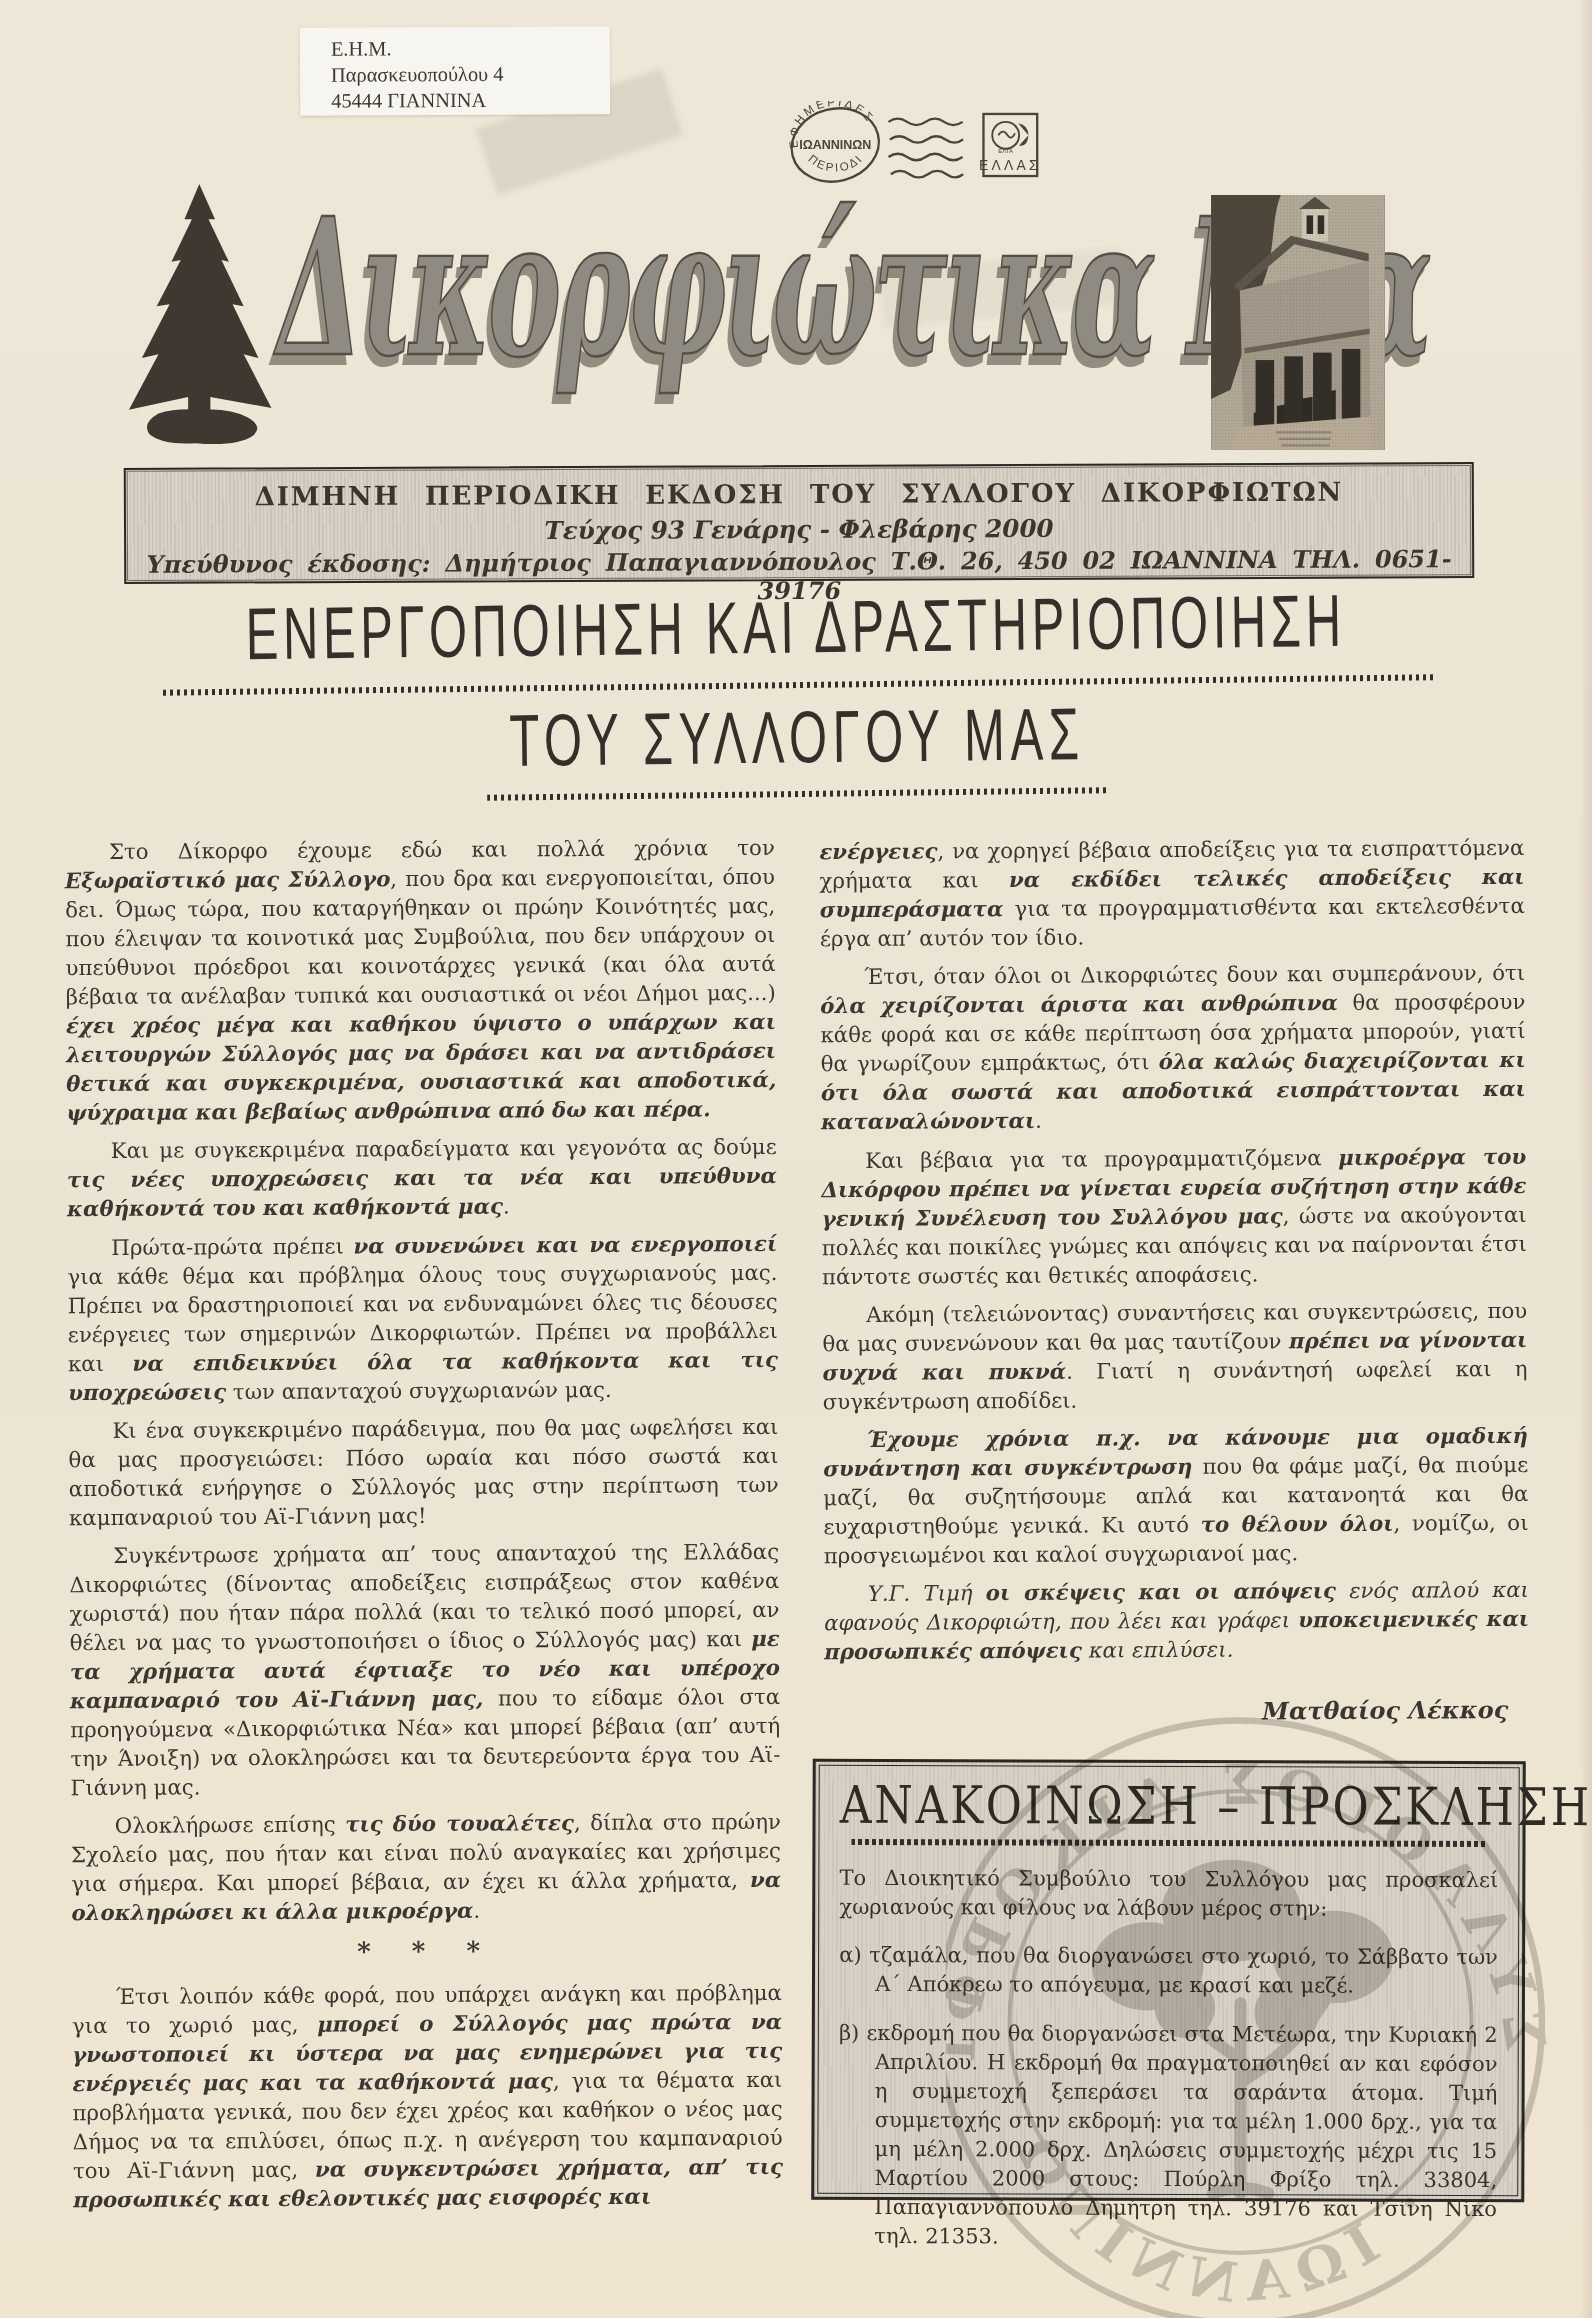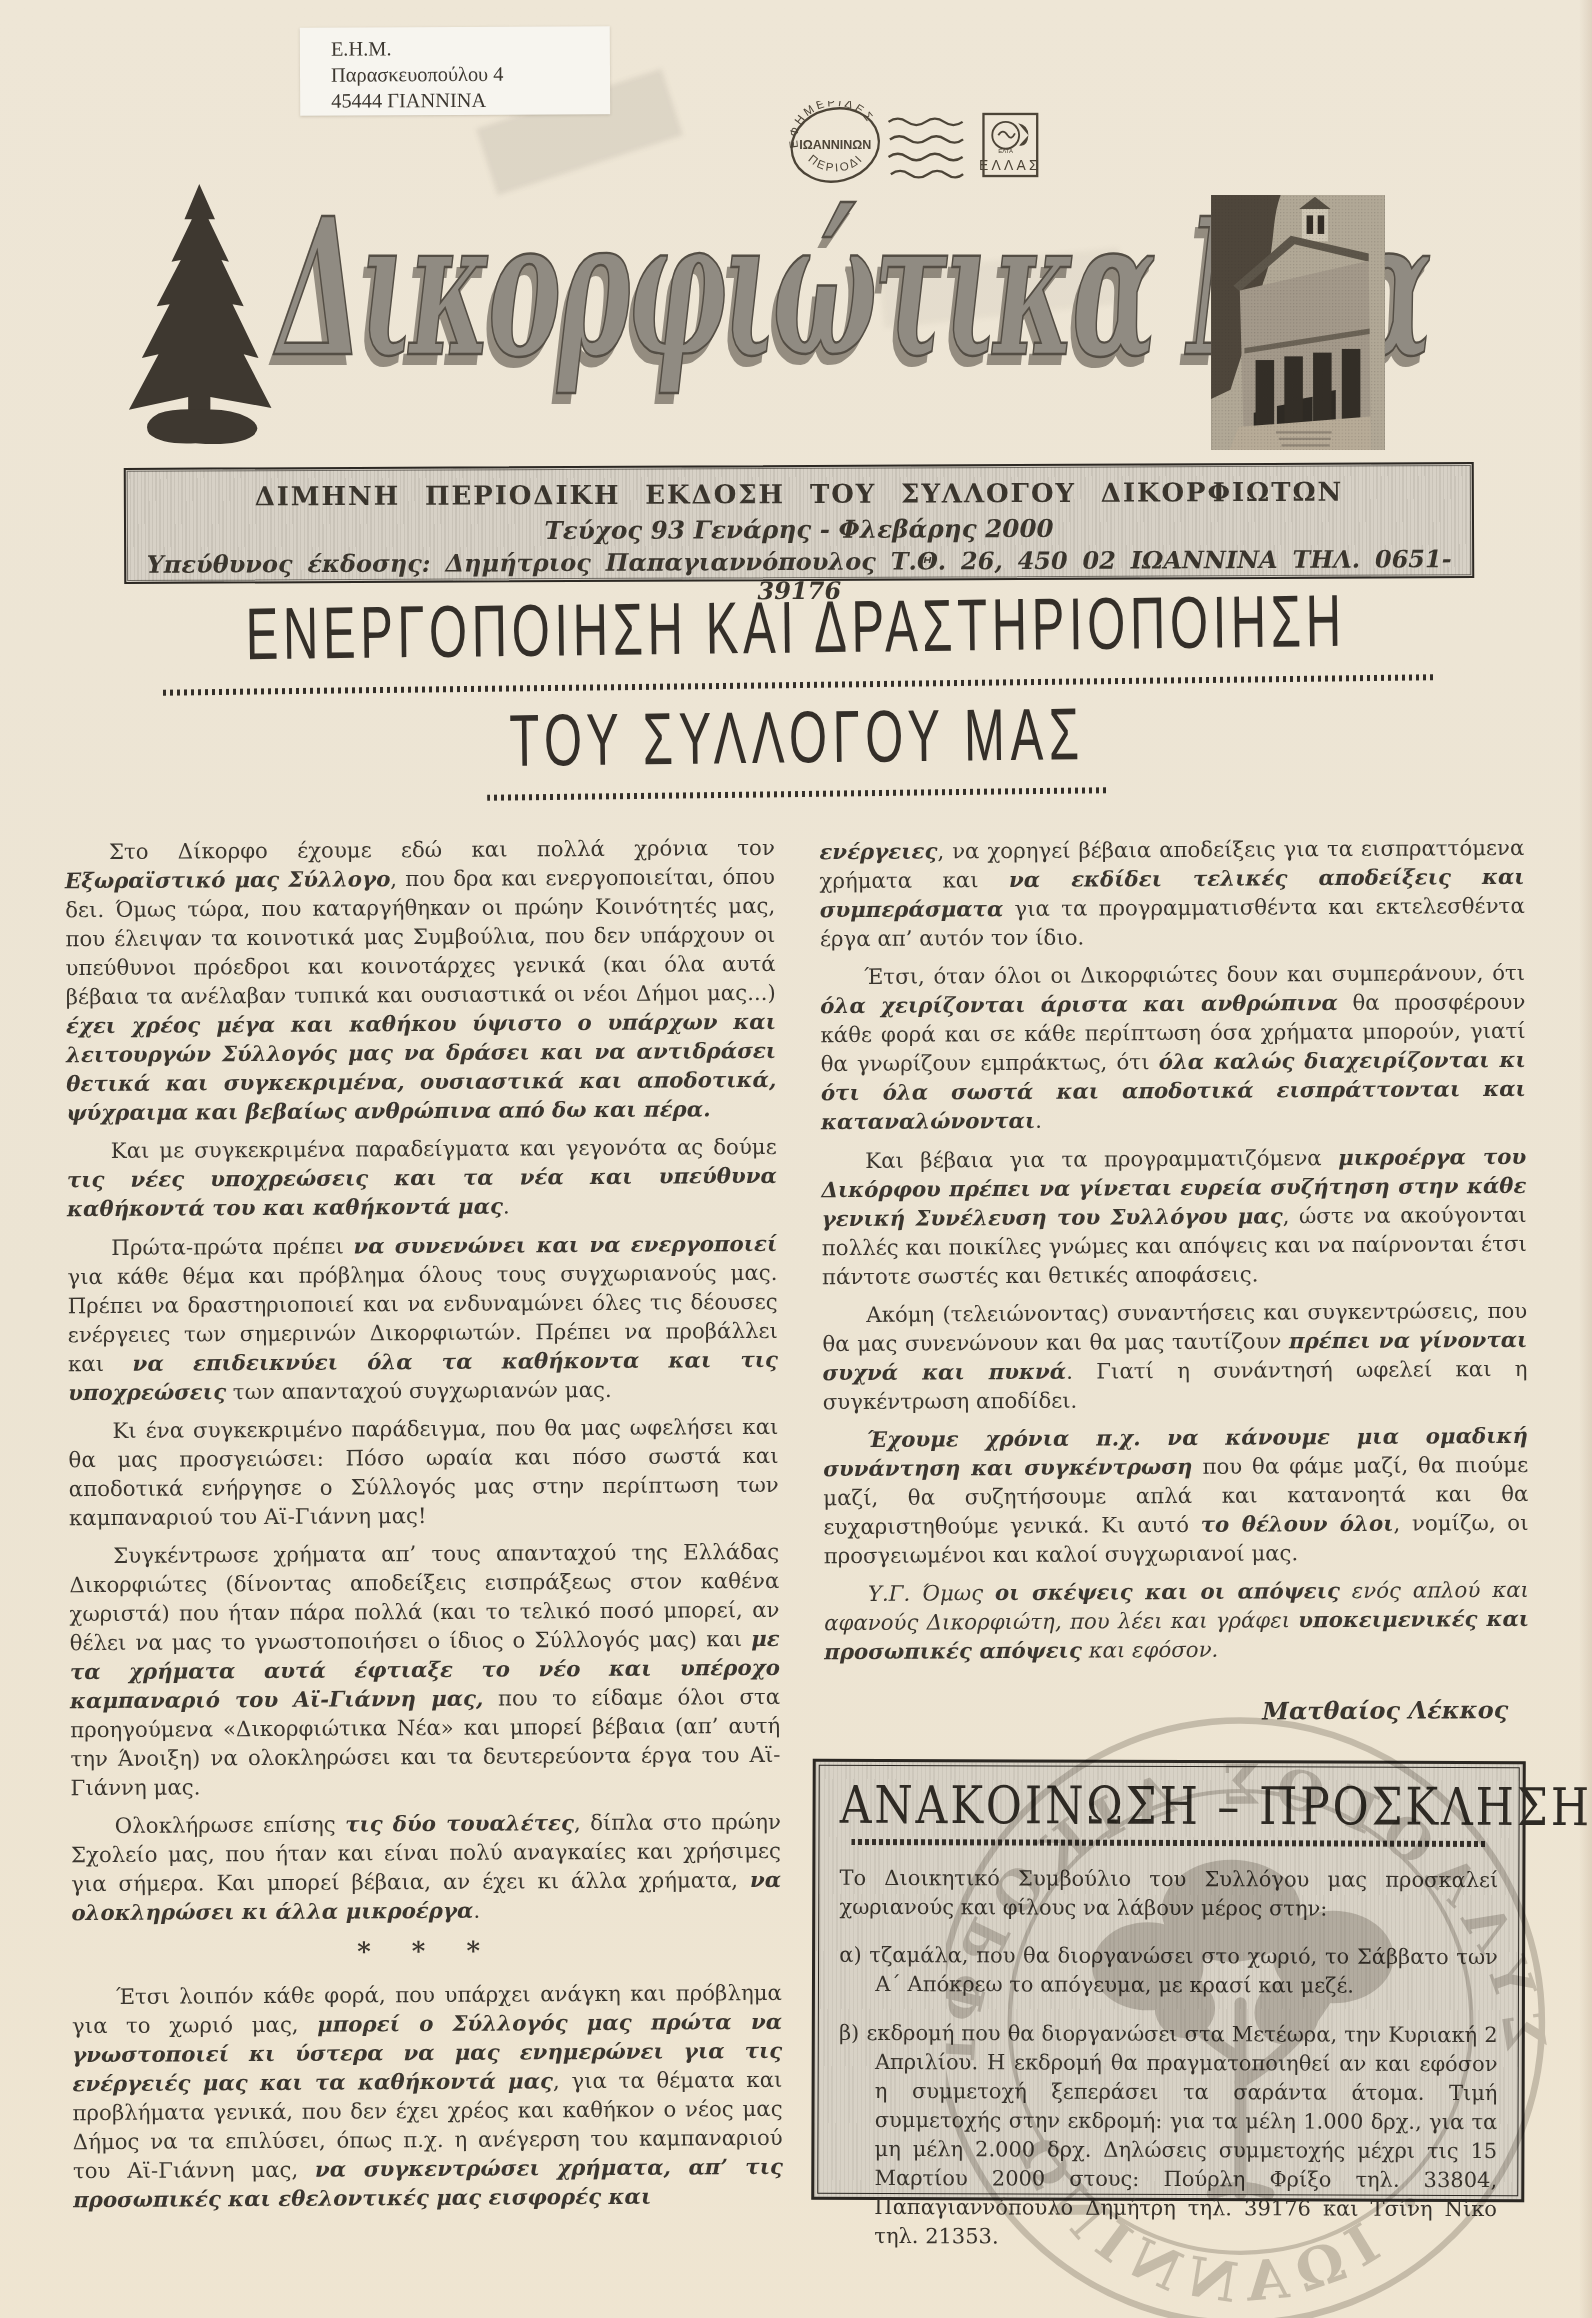--- a/index.html
+++ b/index.html
@@ -206,21 +206,21 @@
   <div class="separator">* * *</div>
   <p><span>Έτσι λοιπόν κάθε φορά, που υπάρχει ανάγκη και πρόβλημα για το χωριό μας, </span><span class="b">μπορεί ο Σύλλογός μας πρώτα να γνωστοποιεί κι ύστερα να μας ενημερώνει για τις ενέργειές μας και τα καθήκοντά μας</span><span>, για τα θέματα και προβλήματα γενικά, που δεν έχει χρέος και καθήκον ο νέος μας Δήμος να τα επιλύσει, όπως π.χ. η ανέγερση του καμπαναριού του Αϊ-Γιάννη μας, </span><span class="b">να συγκεντρώσει χρήματα, απ’ τις προσωπικές και εθελοντικές μας εισφορές και</span></p>
 </div>
 
 <div class="abs col col-right">
   <p class="noindent"><span class="b">ενέργειες</span><span>, να χορηγεί βέβαια αποδείξεις για τα εισπραττόμενα χρήματα και </span><span class="b">να εκδίδει τελικές αποδείξεις και συμπεράσματα</span><span> για τα προγραμματισθέντα και εκτελεσθέντα έργα απ’ αυτόν τον ίδιο.</span></p>
   <p><span>Έτσι, όταν όλοι οι Δικορφιώτες δουν και συμπεράνουν, ότι </span><span class="b">όλα χειρίζονται άριστα και ανθρώπινα</span><span> θα προσφέρουν κάθε φορά και σε κάθε περίπτωση όσα χρήματα μπορούν, γιατί θα γνωρίζουν εμπράκτως, ότι </span><span class="b">όλα καλώς διαχειρίζονται κι ότι όλα σωστά και αποδοτικά εισπράττονται και καταναλώνονται</span><span>.</span></p>
   <p><span>Και βέβαια για τα προγραμματιζόμενα </span><span class="b">μικροέργα του Δικόρφου πρέπει να γίνεται ευρεία συζήτηση στην κάθε γενική Συνέλευση του Συλλόγου μας</span><span>, ώστε να ακούγονται πολλές και ποικίλες γνώμες και απόψεις και να παίρνονται έτσι πάντοτε σωστές και θετικές αποφάσεις.</span></p>
   <p><span>Ακόμη (τελειώνοντας) συναντήσεις και συγκεντρώσεις, που θα μας συνενώνουν και θα μας ταυτίζουν </span><span class="b">πρέπει  να γίνονται συχνά και πυκνά</span><span>. Γιατί η συνάντησή ωφελεί και η συγκέντρωση αποδίδει.</span></p>
   <p><span class="b">Έχουμε χρόνια π.χ. να κάνουμε μια ομαδική συνάντηση και συγκέντρωση</span><span> που θα φάμε μαζί, θα πιούμε μαζί, θα συζητήσουμε απλά και κατανοητά και θα ευχαριστηθούμε γενικά. Κι αυτό </span><span class="b">το θέλουν όλοι</span><span>, νομίζω, οι προσγειωμένοι και καλοί συγχωριανοί μας.</span></p>
-  <p class="yg"><span>Υ.Γ. Όμως </span><span class="b">οι σκέψεις και οι απόψεις</span><span> ενός απλού και αφανούς Δικορφιώτη, που λέει και γράφει </span><span class="b">υποκειμενικές και προσωπικές απόψεις</span><span> και εφόσον.</span></p>
+  <p class="yg"><span>Υ.Γ. Τιμή </span><span class="b">οι σκέψεις και οι απόψεις</span><span> ενός απλού και αφανούς Δικορφιώτη, που λέει και γράφει </span><span class="b">υποκειμενικές και προσωπικές απόψεις</span><span> και επιλύσει.</span></p>
   <div class="signature">Ματθαίος Λέκκος</div>
 </div>
 
 <div class="abs annbox">
   <div class="inner">
     <div class="ann-title">ΑΝΑΚΟΙΝΩΣΗ – ΠΡΟΣΚΛΗΣΗ</div>
     <div class="dotrule ann-rule"></div>
     <p>Το Διοικητικό Συμβούλιο του Συλλόγου μας προσκαλεί χωριανούς και φίλους να λάβουν μέρος στην:</p>
     <p class="item">α) τζαμάλα, που θα διοργανώσει στο χωριό, το Σάββατο των Α΄ Απόκρεω το απόγευμα, με κρασί και μεζέ.</p>
     <p class="item">β) εκδρομή που θα διοργανώσει στα Μετέωρα, την Κυριακή 2 Απριλίου. Η εκδρομή θα πραγματοποιηθεί αν και εφόσον η συμμετοχή ξεπεράσει τα σαράντα άτομα. Τιμή συμμετοχής στην εκδρομή: για τα μέλη 1.000 δρχ., για τα μη μέλη 2.000 δρχ. Δηλώσεις συμμετοχής μέχρι τις 15 Μαρτίου 2000 στους: Πούρλη Φρίξο τηλ. 33804, Παπαγιαννόπουλο Δημήτρη τηλ. 39176 και Τσίνη Νίκο τηλ. 21353.</p>

